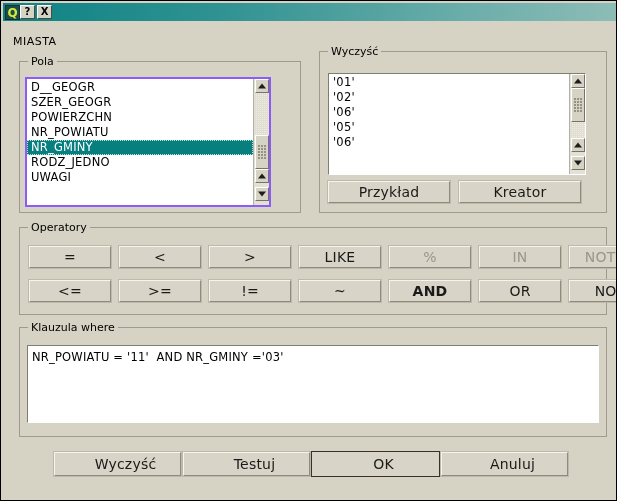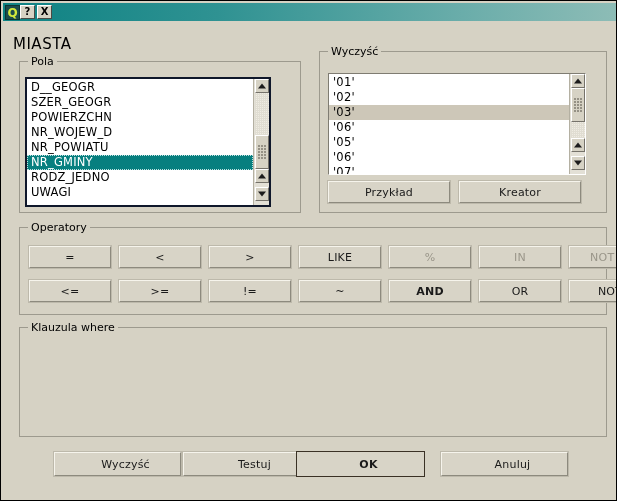--- a/index.html
+++ b/index.html
@@ -82,21 +82,21 @@
     box-sizing: border-box;
     font-family: "DejaVu Sans", sans-serif;
     cursor: default;
   }
 
   
   .layer-label {
     position: absolute;
     left: 12px;
     top: 34px;
-    font-size: 15px;
+    font-size: 11px;
     color: #000;
     letter-spacing: 0.5px;
   }
 
   
   .group {
     position: absolute;
     border: 1px solid #9d9a8e;
     box-sizing: border-box;
     background: transparent;
@@ -118,21 +118,21 @@
   #grp-where  { left: 18px;  top: 326px; width: 588px; height: 110px; }
 
   
   .listbox {
     position: absolute;
     box-sizing: border-box;
     background: #ffffff;
     overflow: hidden;
     display: flex;
   }
-  .listbox.teal { border: 2px solid #0f172a; }
+  .listbox.teal { border: 2px solid #8b5cf6; }
   .listbox.plain {
     border-top: 1px solid #7f7c72;
     border-left: 1px solid #7f7c72;
     border-right: 1px solid #ffffff;
     border-bottom: 1px solid #ffffff;
   }
   .list-items {
     flex: 1 1 auto;
     overflow: hidden;
     padding: 1px 0 0 0;
@@ -227,21 +227,21 @@
   
   .btn {
     position: absolute;
     box-sizing: border-box;
     background: #d8d4c7;
     border-top: 1px solid #f6f4ec;
     border-left: 1px solid #f6f4ec;
     border-right: 1px solid #8d8a7e;
     border-bottom: 1px solid #8d8a7e;
     font-family: "DejaVu Sans", sans-serif;
-    font-size: 11px;
+    font-size: 14px;
     color: #1a1a1a;
     text-align: center;
     line-height: 1;
     display: flex;
     align-items: center;
     justify-content: center;
     cursor: default;
     letter-spacing: 0.2px;
     outline: 1px solid #bdb9ab;
     outline-offset: 0px;
@@ -280,21 +280,21 @@
     color: #000;
     white-space: pre;
     overflow: hidden;
     letter-spacing: 0.2px;
   }
 
   
   .bottombtn { height: 24px; width: 127px; top: 451px; padding-left: 16px; }
   #btn-wyczysc { left: 53px;  }
   #btn-testuj  { left: 182px; text-align: right; }
-  #btn-ok      { left: 296px; font-weight: bold; }
+  #btn-ok      { left: 311px; }
   #btn-anuluj  { left: 440px; }
 </style>
 </head>
 <body>
 
 <div id="app">
 
   <div class="titlebar">
     <div class="title-icon">Q</div>
     <div class="title-buttons">
@@ -307,21 +307,20 @@
 
   <div class="group" id="grp-pola">
     <span class="grp-title">Pola</span>
   </div>
 
   <div class="listbox teal" id="lb-pola">
     <div class="list-items" id="pola-items">
         <div class="list-item">D__GEOGR</div>
         <div class="list-item">SZER_GEOGR</div>
         <div class="list-item">POWIERZCHN</div>
-        <div class="list-item">NR_WOJEW_D</div>
         <div class="list-item">NR_POWIATU</div>
         <div class="list-item sel-teal">NR_GMINY</div>
         <div class="list-item">RODZ_JEDNO</div>
         <div class="list-item">UWAGI</div>
       </div>
     <div class="scrollbar">
       <div class="sb-btn" style="top:0;">
         <span class="sb-arrow up"></span>
       </div>
       <div class="sb-trough" style="top:14px; height:42px;"></div>
@@ -338,25 +337,23 @@
   </div>
 
   <div class="group" id="grp-wart">
     <span class="grp-title">Wyczyść</span>
   </div>
 
   <div class="listbox plain" id="lb-wart">
     <div class="list-items" id="wart-items">
         <div class="list-item">'01'</div>
         <div class="list-item">'02'</div>
-        <div class="list-item sel-beige">'03'</div>
         <div class="list-item">'06'</div>
         <div class="list-item">'05'</div>
         <div class="list-item">'06'</div>
-        <div class="list-item">'07'</div>
       </div>
     <div class="scrollbar">
       <div class="sb-btn" style="top:0;">
         <span class="sb-arrow up"></span>
       </div>
       <div class="sb-thumb" style="top:14px; height:34px;">
         <span class="sb-grip"></span>
       </div>
       <div class="sb-trough" style="top:48px; height:16px;"></div>
       <div class="sb-btn" style="top:64px;">
@@ -387,19 +384,20 @@
       <div class="btn opbtn" style="left: 208px; top: 279px;">!=</div>
       <div class="btn opbtn" style="left: 298px; top: 279px;">~</div>
       <div class="btn opbtn" style="left: 388px; top: 279px; font-weight: bold;">AND</div>
       <div class="btn opbtn" style="left: 478px; top: 279px;">OR</div>
       <div class="btn opbtn" style="left: 568px; top: 279px;">NOT</div>
     </div>
 
   <div class="group" id="grp-where">
     <span class="grp-title">Klauzula where</span>
   </div>
+  <div id="where-box">NR_POWIATU = '11'  AND NR_GMINY ='03'</div>
 
   <div class="btn bottombtn" id="btn-wyczysc">Wyczyść</div>
   <div class="btn bottombtn" id="btn-testuj">Testuj</div>
   <div class="btn bottombtn default" id="btn-ok">OK</div>
   <div class="btn bottombtn" id="btn-anuluj">Anuluj</div>
 
 </div>
 
 </body></html>

